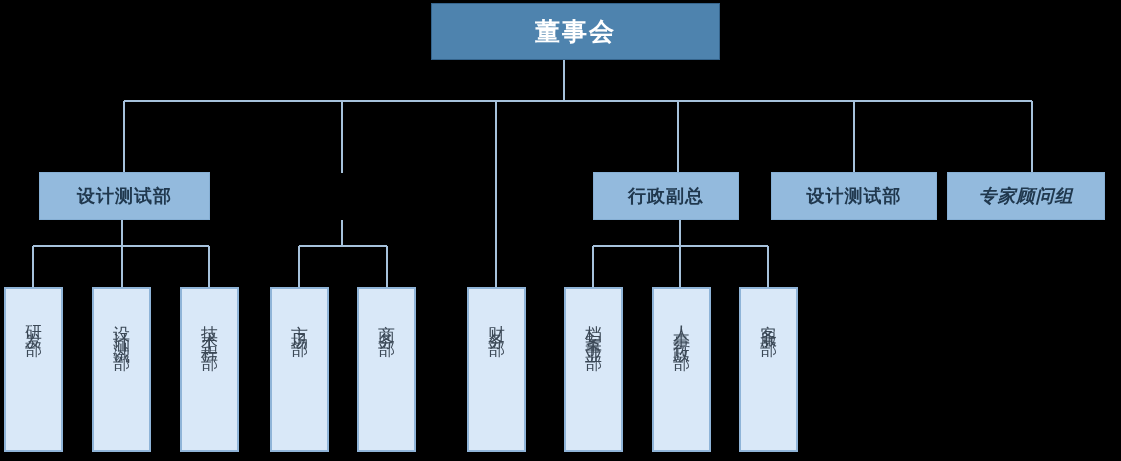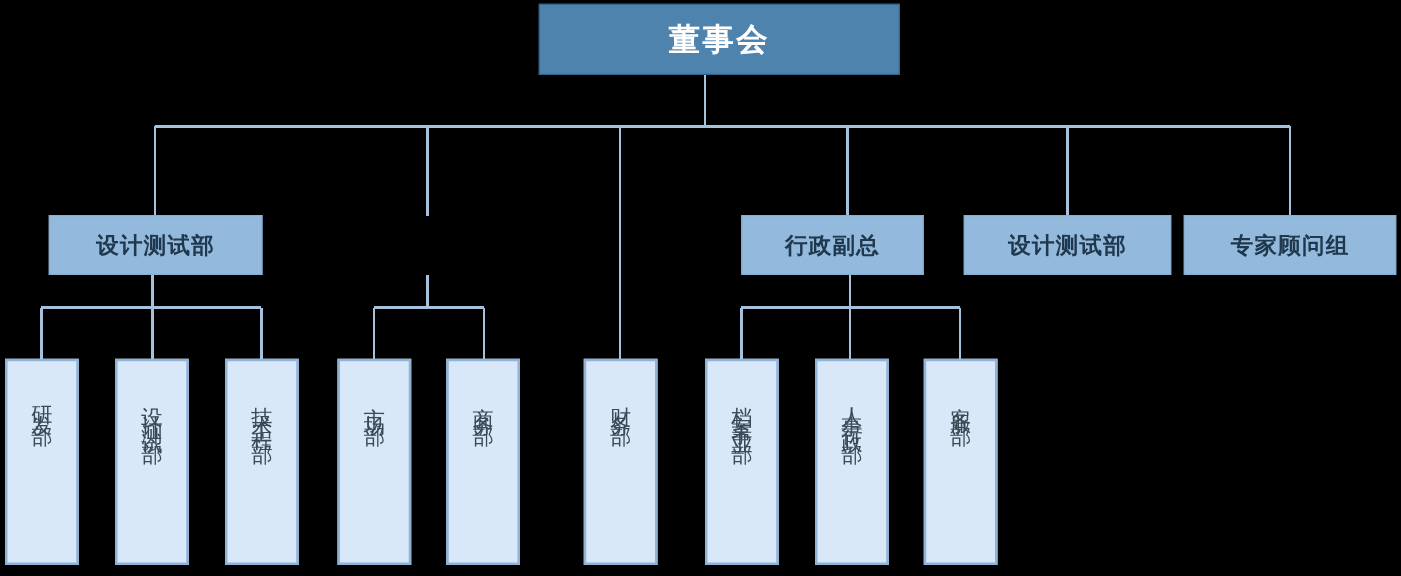--- a/index.html
+++ b/index.html
@@ -101,21 +101,21 @@
 
   <div class="node node-manager" style="left:39px; top:172px; width:171px; height:48px;">
     <span>设计测试部</span>
   </div>
   <div class="node node-manager" style="left:593px; top:172px; width:146px; height:48px;">
     <span>行政副总</span>
   </div>
   <div class="node node-manager" style="left:771px; top:172px; width:166px; height:48px;">
     <span>设计测试部</span>
   </div>
-  <div class="node node-manager" style="left:947px; top:172px; width:170px; height:48px;">
+  <div class="node node-manager" style="left:947px; top:172px; width:158px; height:48px;font-style:italic;">
     <span>专家顾问组</span>
   </div>
 
   <div class="node node-dept" style="left:4px; top:287px; width:59px; height:165px;">
     <span class="v-label">研发部</span>
   </div>
   <div class="node node-dept" style="left:92px; top:287px; width:59px; height:165px;">
     <span class="v-label">设计测试部</span>
   </div>
   <div class="node node-dept" style="left:180px; top:287px; width:59px; height:165px;">

